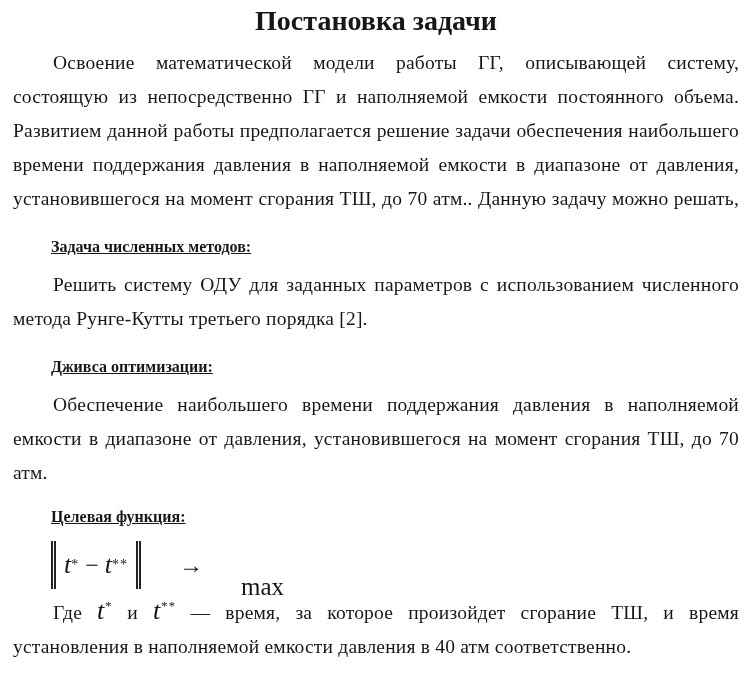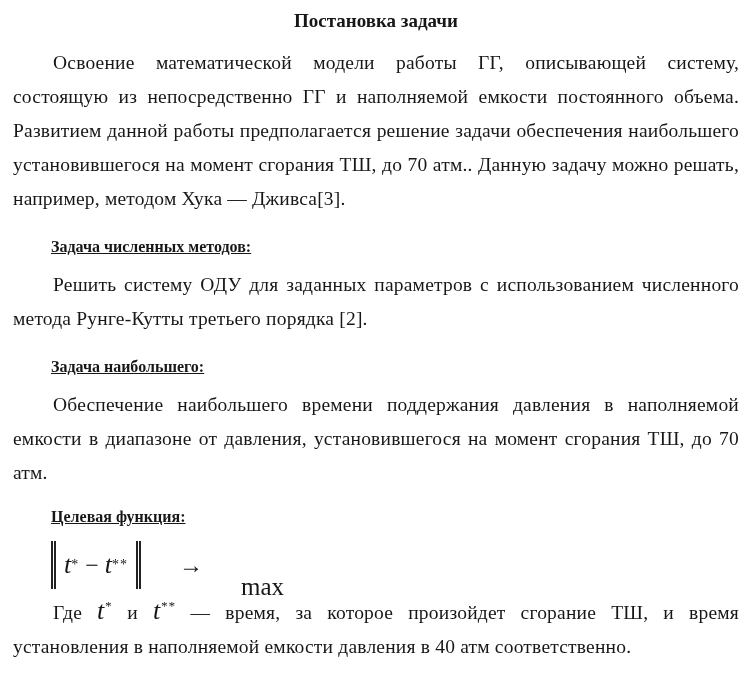--- a/index.html
+++ b/index.html
@@ -4,21 +4,21 @@
 <style>
   html, body { margin:0; padding:0; background:#ffffff; }
   body {
     width:755px; height:689px; overflow:hidden;
     font-family:"Liberation Serif", "DejaVu Serif", serif;
     color:#171717;
   }
   .page { padding:6px 12px 0 9px; }
 
   .doc-title {
-    font-size:19px; font-weight:bold; text-align:center;
+    font-size:28px; font-weight:bold; text-align:center;
     line-height:30px; margin:0 0 10px 0;
   }
 
   .ln {
     font-size:19.5px; line-height:34px;
     letter-spacing:0.2px;
   }
   .j  { text-align:justify; text-align-last:justify; }
   .ind { text-indent:40px; }
 
@@ -54,31 +54,31 @@
 <body>
 
 <div class="page">
 
   <h1 class="doc-title">Постановка задачи</h1>
 
   <div class="body-block">
     <div class="ln j ind">Освоение математической модели работы ГГ, описывающей систему,</div>
     <div class="ln j">состоящую из непосредственно ГГ и наполняемой емкости постоянного объема.</div>
     <div class="ln j">Развитием данной работы предполагается решение задачи обеспечения наибольшего</div>
+    <div class="ln j">времени поддержания давления в наполняемой емкости в диапазоне от давления,</div>
     <div class="ln j">установившегося на момент сгорания ТШ, до 70 атм.. Данную задачу можно решать,</div>
-    <div class="ln">например, методом Хука — Дживса[3].</div>
   </div>
 
   <div class="sec-heading">Задача численных методов:</div>
   <div class="body-block">
     <div class="ln j ind">Решить систему ОДУ для заданных параметров с использованием численного</div>
     <div class="ln">метода Рунге-Кутты третьего порядка [2].</div>
   </div>
 
-  <div class="sec-heading">Задача наибольшего:</div>
+  <div class="sec-heading">Дживса оптимизации:</div>
   <div class="body-block">
     <div class="ln j ind">Обеспечение наибольшего времени поддержания давления в наполняемой</div>
     <div class="ln j">емкости в диапазоне от давления, установившегося на момент сгорания ТШ, до 70</div>
     <div class="ln">атм.</div>
   </div>
 
   <div class="sec-heading normal sub-heading-gap">Целевая функция:</div>
 
   <div class="formula-row">
     <span class="norm">

